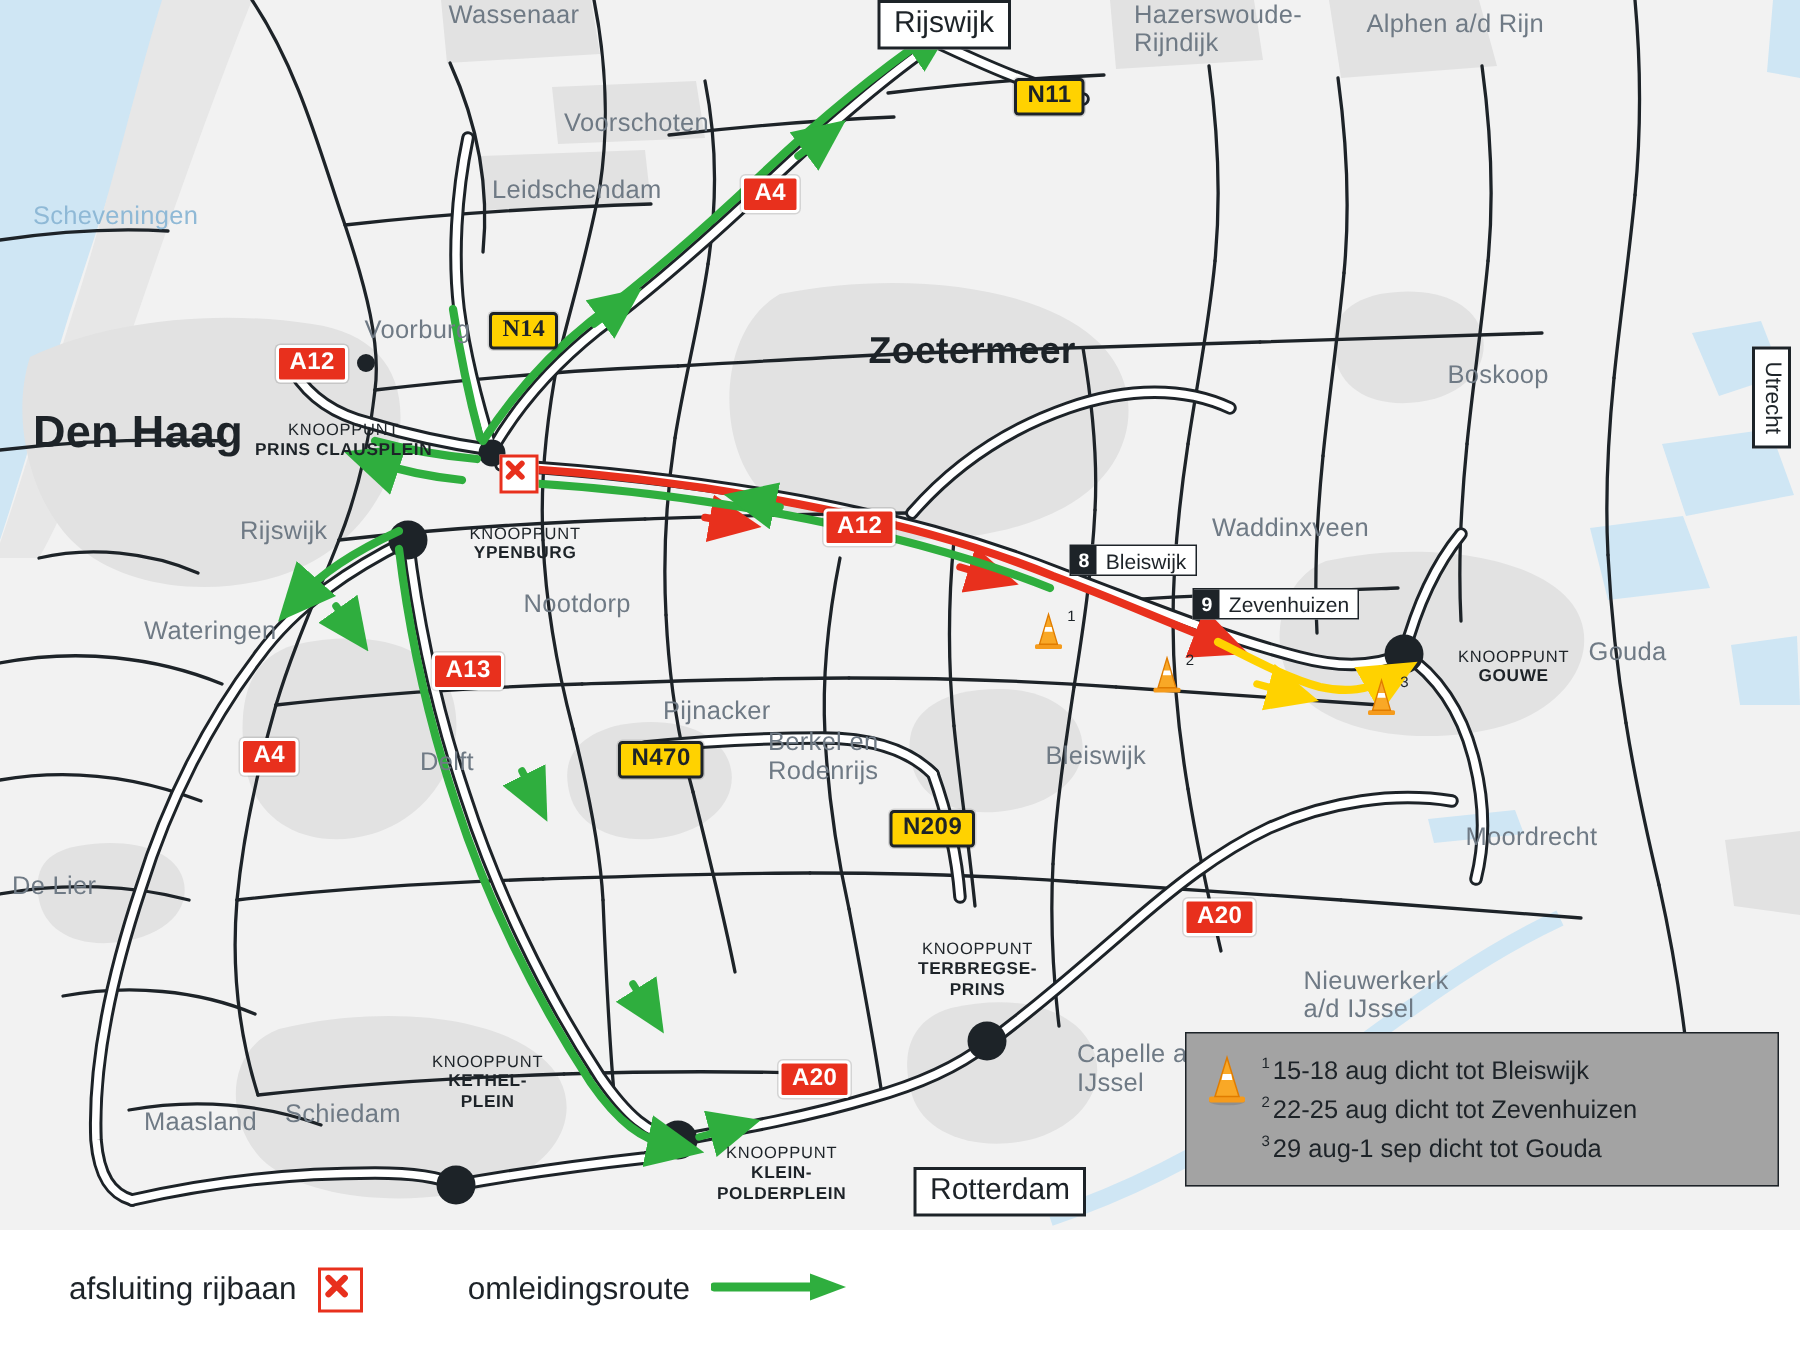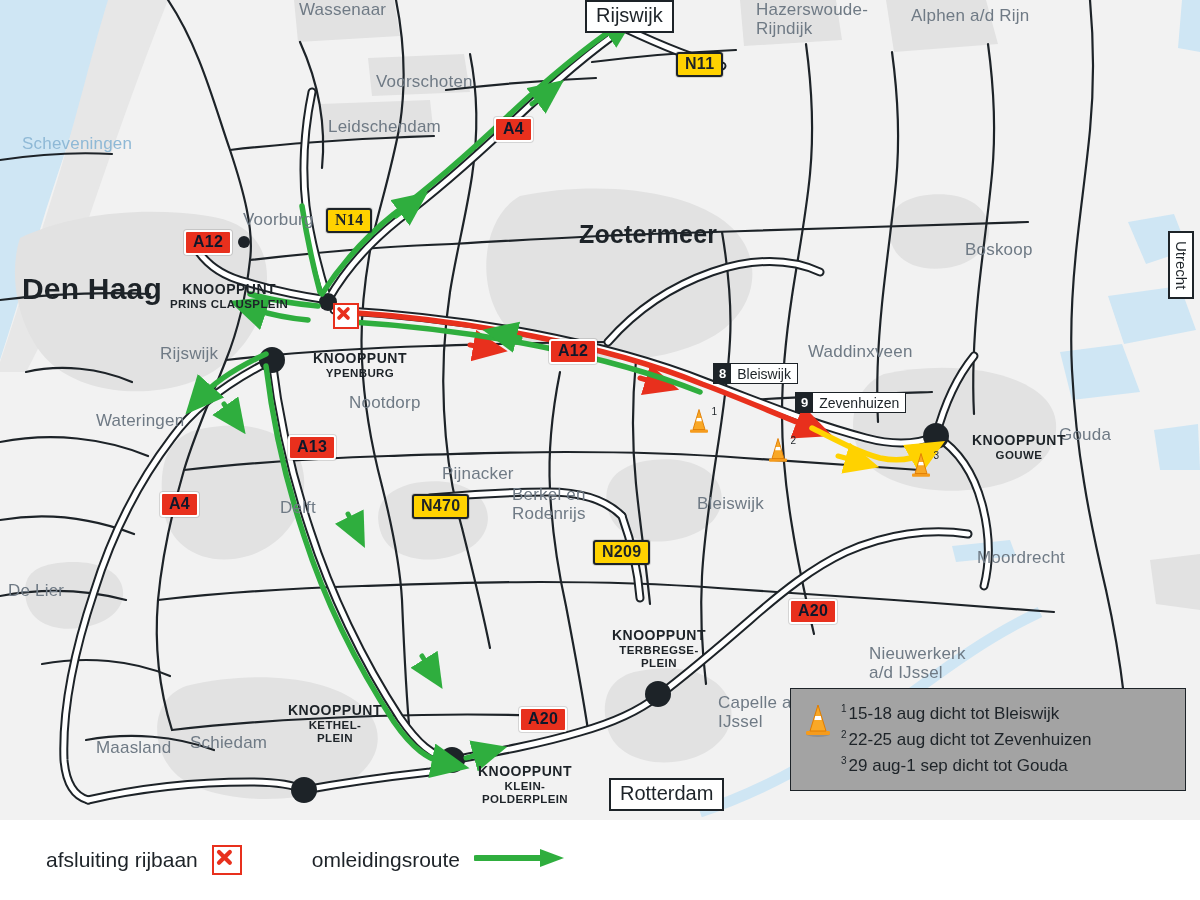--- a/index.html
+++ b/index.html
@@ -56,32 +56,32 @@
     position: absolute;
     color: #1d2328;
     font-size: 11.5px;
     font-weight: bold;
     line-height: 1.18;
     text-align: center;
     letter-spacing: .4px;
     white-space: nowrap;
   }
   .knooppunt .kp-top {
-    font-size: 14px;
-    font-weight: bold;
+    font-size: 11px;
+    font-weight: normal;
     letter-spacing: .5px;
     display: block;
   }
 
   
   .shield {
     position: absolute;
     font-size: 16px;
     font-weight: bold;
-    color: #0f172a;
+    color: #ffffff;
     background: #e8301d;
     border: 2px solid #ffffff;
     border-radius: 3px;
     padding: 1px 7px 2px 7px;
     letter-spacing: .3px;
     box-shadow: 0 0 0 1px rgba(0,0,0,.12);
     line-height: 1.15;
   }
   .shield.n {
     background: #ffd200;
@@ -476,21 +476,21 @@
       <div class="place " style="left: 977px; top: 548px;">Moordrecht</div>
       <div class="place " style="left: 911px; top: 6px;">Alphen a/d Rijn</div>
       <div class="place multiline" style="left: 756px; top: 0px; width: 110px;">Hazerswoude-Rijndijk</div>
       <div class="place multiline" style="left: 512px; top: 485px; width: 80px;">Berkel en Rodenrijs</div>
       <div class="place multiline" style="left: 869px; top: 644px; width: 108px;">Nieuwerkerk a/d IJssel</div>
       <div class="place multiline" style="left: 718px; top: 693px; width: 92px;">Capelle a/d IJssel</div>
       <div class="knooppunt" style="left: 170px; top: 281px;"><span class="kp-top">KNOOPPUNT</span><span class="kp-name" style="white-space: pre-line;">PRINS CLAUSPLEIN</span></div>
       <div class="knooppunt" style="left: 313px; top: 350px;"><span class="kp-top">KNOOPPUNT</span><span class="kp-name" style="white-space: pre-line;">YPENBURG</span></div>
       <div class="knooppunt" style="left: 972px; top: 432px;"><span class="kp-top">KNOOPPUNT</span><span class="kp-name" style="white-space: pre-line;">GOUWE</span></div>
       <div class="knooppunt" style="left: 612px; top: 627px;"><span class="kp-top">KNOOPPUNT</span><span class="kp-name" style="white-space: pre-line;">TERBREGSE-
-PLEIN</span></div>
+PRINS</span></div>
       <div class="knooppunt" style="left: 288px; top: 702px;"><span class="kp-top">KNOOPPUNT</span><span class="kp-name" style="white-space: pre-line;">KETHEL-
 PLEIN</span></div>
       <div class="knooppunt" style="left: 478px; top: 763px;"><span class="kp-top">KNOOPPUNT</span><span class="kp-name" style="white-space: pre-line;">KLEIN-
 POLDERPLEIN</span></div>
       <div class="shield" style="left: 494px; top: 117px;">A4</div>
       <div class="shield n" style="left: 326px; top: 208px; font-family: Liberation Serif, serif;">N14</div>
       <div class="shield" style="left: 184px; top: 230px;">A12</div>
       <div class="shield n" style="left: 676px; top: 52px;">N11</div>
       <div class="shield" style="left: 549px; top: 339px;">A12</div>
       <div class="shield" style="left: 288px; top: 435px;">A13</div>

